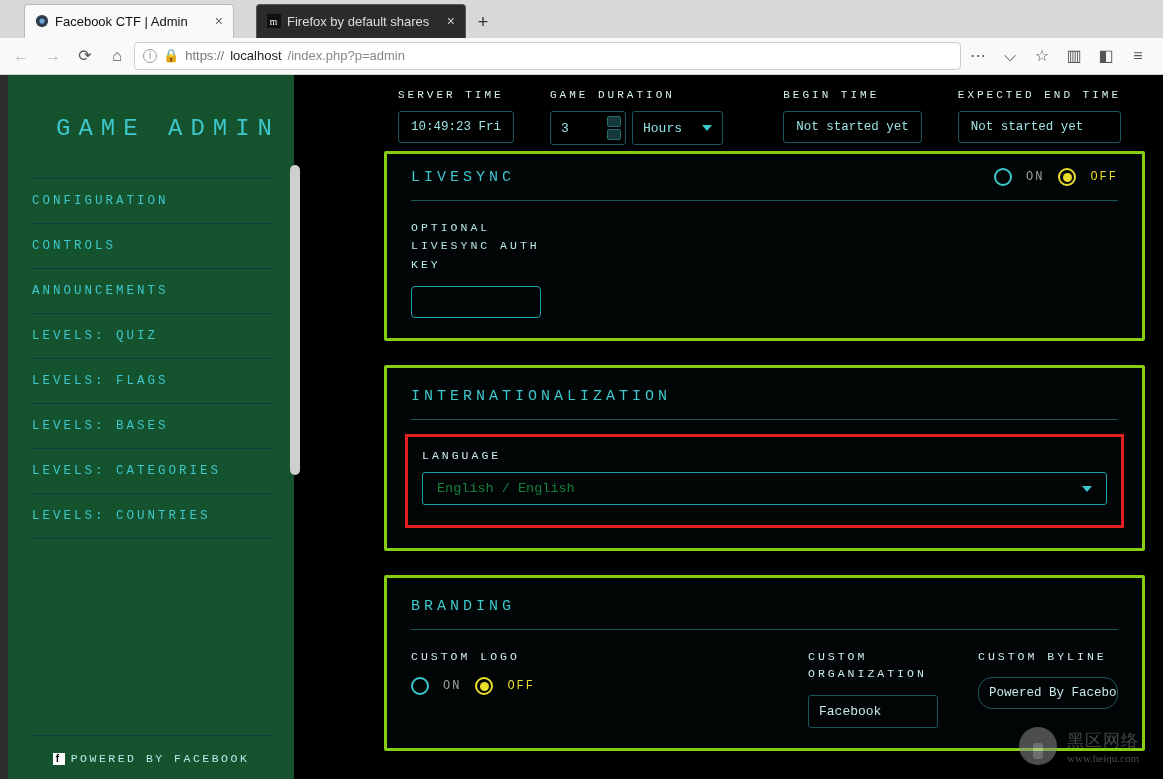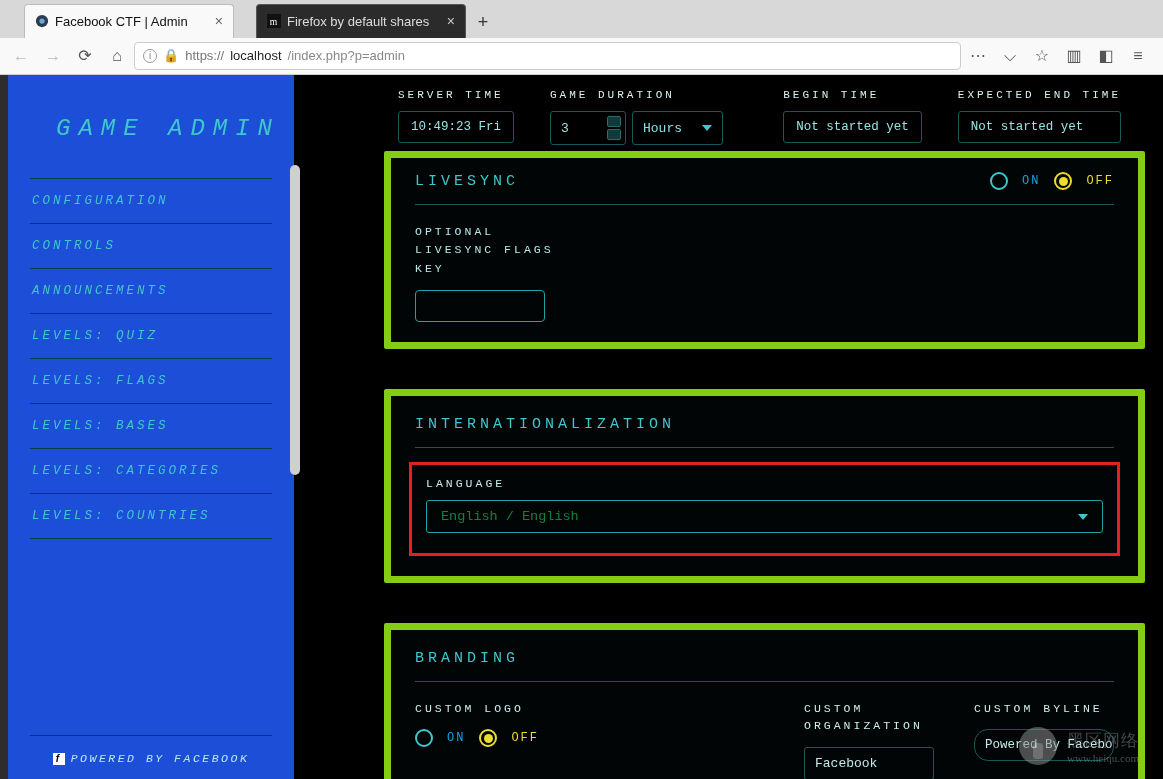--- a/index.html
+++ b/index.html
@@ -99,26 +99,25 @@
     top: 75px; left: 0; right: 0; bottom: 0;
     background: #000;
     display: flex;
     color: #3ec7cc;
   }
   .left-strip { width: 8px; background:#2d2d2d; }
 
   
   .sidebar {
     width: 286px;
-    background: #1d4ed8;
+    background: #14532d;
     padding: 20px 22px 14px 22px;
     display: flex;
     flex-direction: column;
     position:relative;
-    font-style:italic;
   }
   .sidebar h1 {
     font-size: 24px;
     font-weight: 400;
     letter-spacing: 8px;
     color: #3ec7cc;
     margin: 20px 0 36px 26px;
     white-space: nowrap;
   }
   .nav-list { list-style:none; }
@@ -162,25 +161,25 @@
     background:#cfcfcf; border-radius:5px;
   }
 
   
   .main {
     flex: 1;
     padding: 0 18px 0 90px;
     overflow: hidden;
   }
   .panel {
-    border: 7px solid #84cc16;
+    border: 3px solid #84cc16;
     border-radius: 2px;
     background: rgba(10,40,42,0.12);
     padding: 20px 24px;
-    margin-bottom: 40px;
+    margin-bottom: 24px;
   }
   .panel-title {
     color:#3ec7cc; letter-spacing:4px; font-size:15px;
     padding-bottom:14px; border-bottom:1px solid #17595b;
     margin-bottom:18px;
   }
 
   
   .time-row {
     display:flex; gap:36px; padding:14px 24px 6px 14px;
@@ -214,21 +213,21 @@
   .livesync-body .lab { font-size:11.5px; letter-spacing:3px; color:#b7e8e8; line-height:1.6; margin-bottom:12px;}
   .text-input { width:130px; height:32px; border:1px solid #1da3a6; border-radius:4px; background:transparent;}
 
   .toggle-pair { display:flex; align-items:center; gap:14px; font-size:12px; letter-spacing:2px;}
   .radio {
     width:18px;height:18px;border:2px solid #3ec7cc;border-radius:50%;
     display:inline-flex;align-items:center;justify-content:center;
   }
   .radio.y::after { content:""; width:9px;height:9px;border-radius:50%; background:#eadd2c; }
   .radio.off-border { border-color:#eadd2c; }
-  .on-lab { color:#0ea5e9; }
+  .on-lab { color:#a3a3a3; }
   .off-lab { color:#eadd2c; }
 
   .panel-header-row {
     display:flex; align-items:center; justify-content:space-between;
     padding-bottom:14px; border-bottom:1px solid #17595b; margin:-6px 0 18px 0;
   }
   .panel-header-row .panel-title { border:none; padding:0; margin:0;}
 
   
   .i18n-highlight {
@@ -386,21 +385,21 @@
         <div class="toggle-pair">
           <span class="radio"></span>
           <span class="on-lab">ON</span>
           <span class="radio off-border y"></span>
           <span class="off-lab">OFF</span>
         </div>
       </div>
       <div class="livesync-body">
         <div class="lab">
           <span>OPTIONAL</span><br>
-          <span>LIVESYNC FLAGS</span><br>
+          <span>LIVESYNC AUTH</span><br>
           <span>KEY</span>
         </div>
         <div class="text-input"></div>
       </div>
     </section>
 
     <section class="panel">
       <div class="panel-title">INTERNATIONALIZATION</div>
       <div class="i18n-highlight">
         <div class="lab">LANGUAGE</div>

